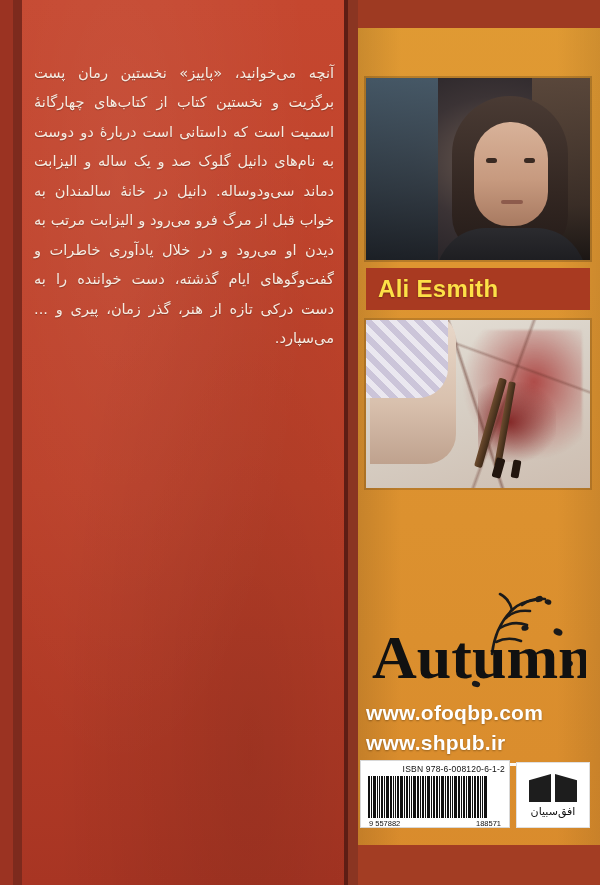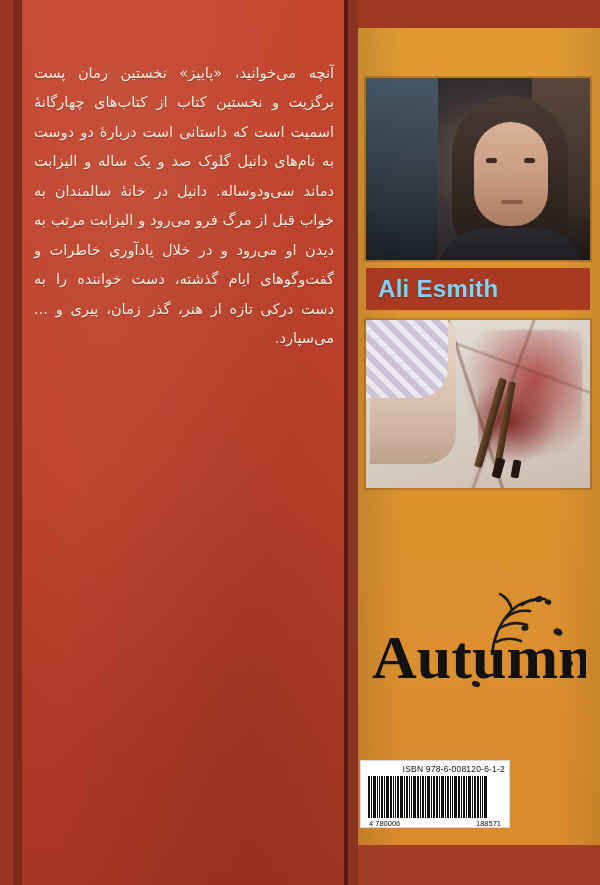--- a/index.html
+++ b/index.html
@@ -156,21 +156,21 @@
   
   .author-strip {
     position: absolute;
     left: 366px; top: 268px;
     width: 224px; height: 42px;
     background: #a93a21;
     display: flex;
     align-items: center;
   }
   .author-name {
-    color: #7dd3fc;
+    color: #fde047;
     font-family: "Liberation Sans", sans-serif;
     font-weight: bold;
     font-size: 24px;
     letter-spacing: .3px;
     margin-left: 12px;
     text-shadow: 0 1px 2px rgba(0,0,0,.35);
   }
   
   .photo-paint {
     position: absolute;
@@ -389,20 +389,25 @@
         <ellipse cx="153" cy="36" rx="3.6" ry="2.8" transform="rotate(-10 153 36)"></ellipse>
         <ellipse cx="186" cy="40" rx="4.6" ry="3.4" transform="rotate(25 186 40)"></ellipse>
         <ellipse cx="196" cy="72" rx="5" ry="3.6" transform="rotate(-15 196 72)"></ellipse>
         <ellipse cx="104" cy="92" rx="4.2" ry="3" transform="rotate(18 104 92)"></ellipse>
       </g>
 
       <text x="0" y="86" font-family="Liberation Serif, serif" font-size="62" font-weight="bold" fill="#111111">Autumn</text>
     </svg>
   </div>
 
+  <div class="urls">
+    <div class="url-line">www.ofoqbp.com</div>
+    <div class="url-line">www.shpub.ir</div>
+    <div class="url-underline"></div>
+  </div>
 
   <div class="isbn-box">
     <div class="isbn-text">ISBN  978-6-008120-6-1-2</div>
     <div class="barcode">
       <i style="width:2px"></i>
         <i style="width:1px"></i>
         <i style="width:3px"></i>
         <i style="width:1px"></i>
       <i style="width:1px"></i>
         <i style="width:2px"></i>
@@ -439,19 +444,26 @@
       <i style="width:1px"></i>
         <i style="width:3px"></i>
         <i style="width:1px"></i>
         <i style="width:2px"></i>
       <i style="width:2px"></i>
         <i style="width:1px"></i>
         <i style="width:1px"></i>
         <i style="width:3px"></i>
     </div>
     <div class="barcode-digits">
-      <span>4  780006</span>
+      <span>9  557882</span>
       <span>188571</span>
     </div>
   </div>
 
+  <div class="pub-logo">
+    <div class="pub-book">
+      <div class="pg l"></div>
+      <div class="pg r"></div>
+    </div>
+    <div class="pub-name">افق‌سبیان</div>
+  </div>
 
 </div>
 
 </body></html>

